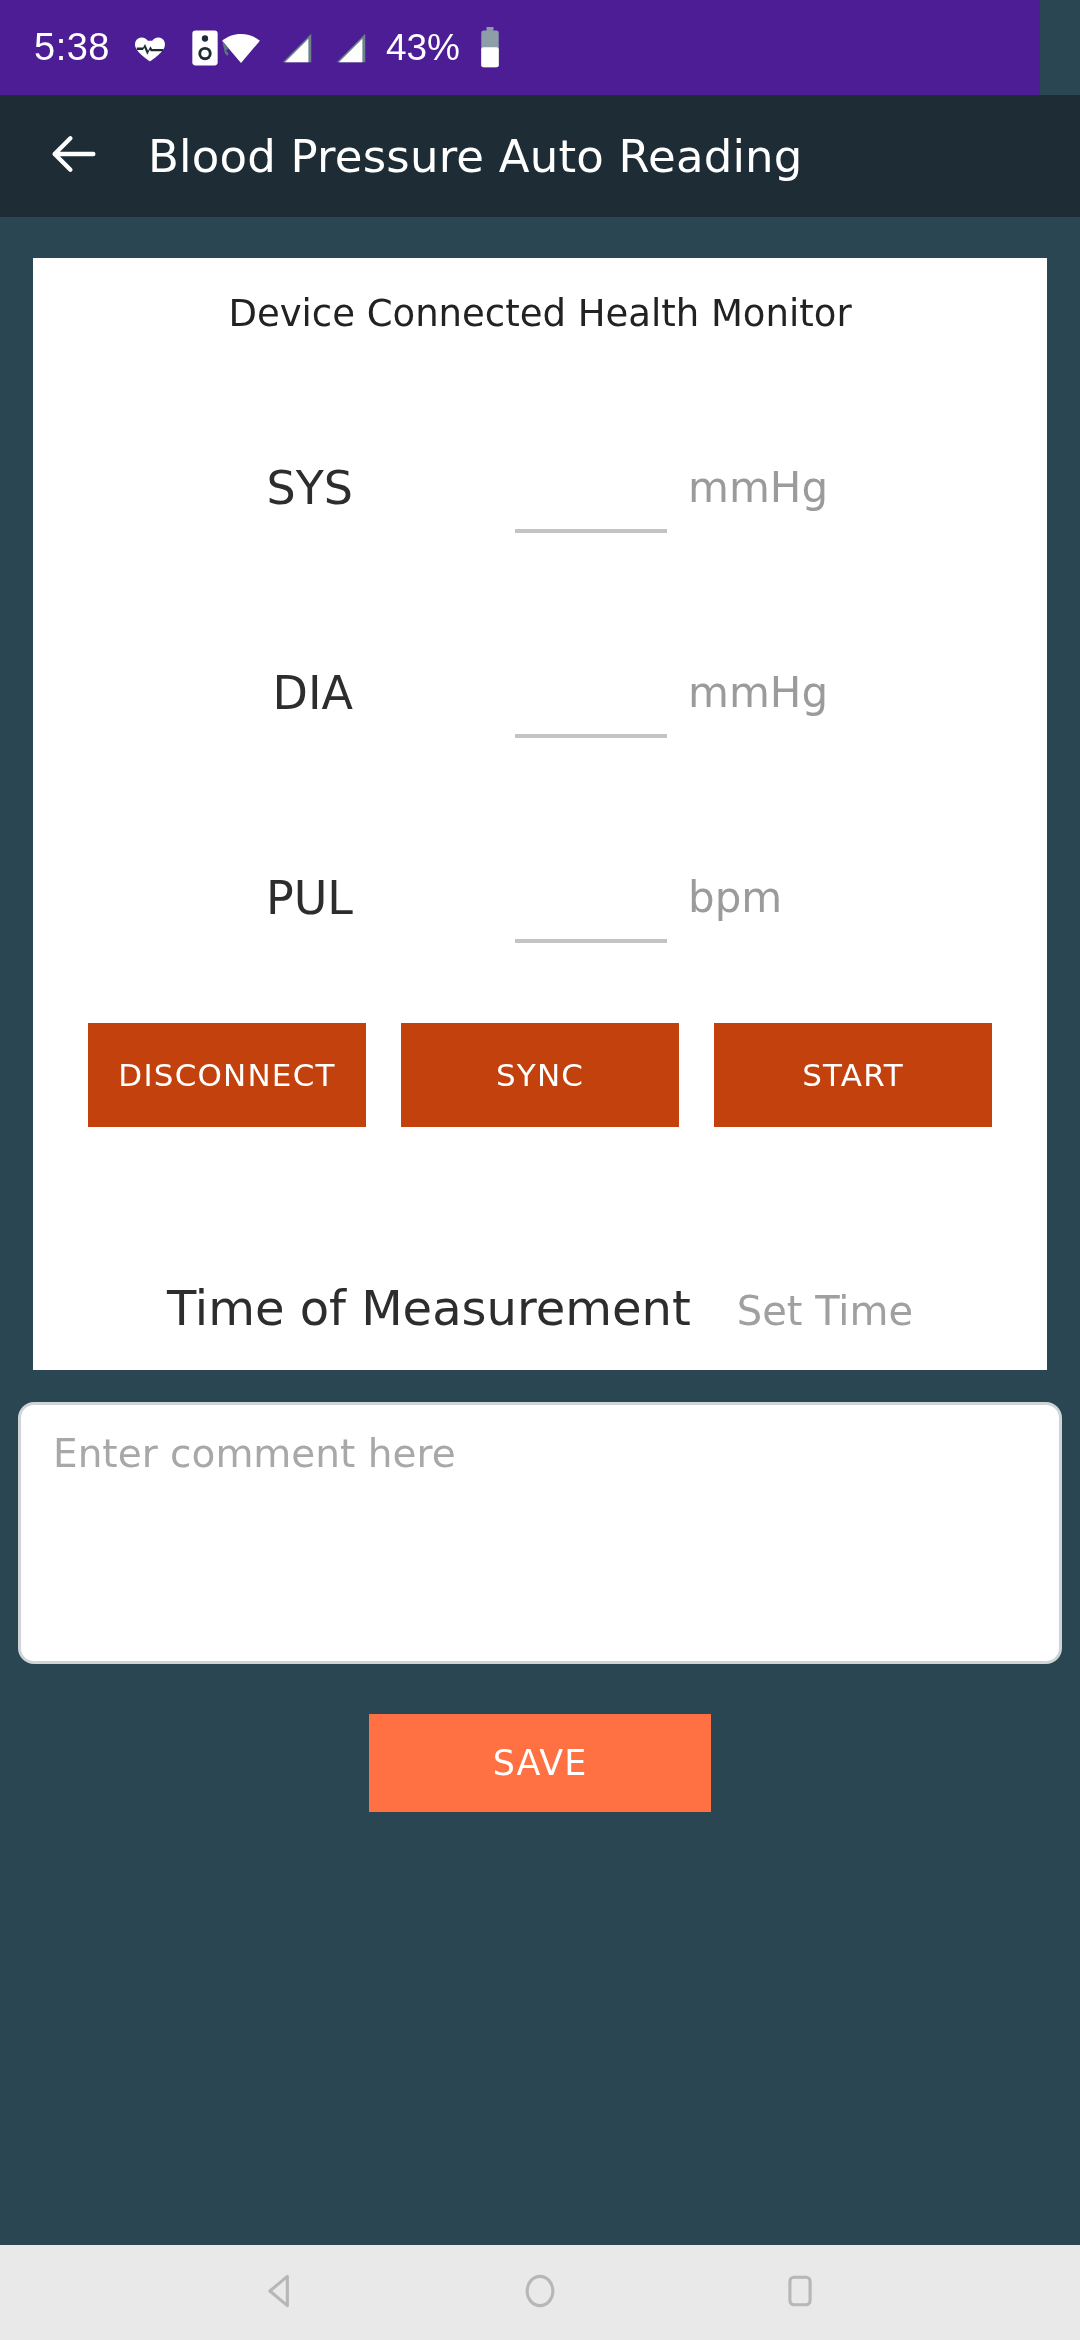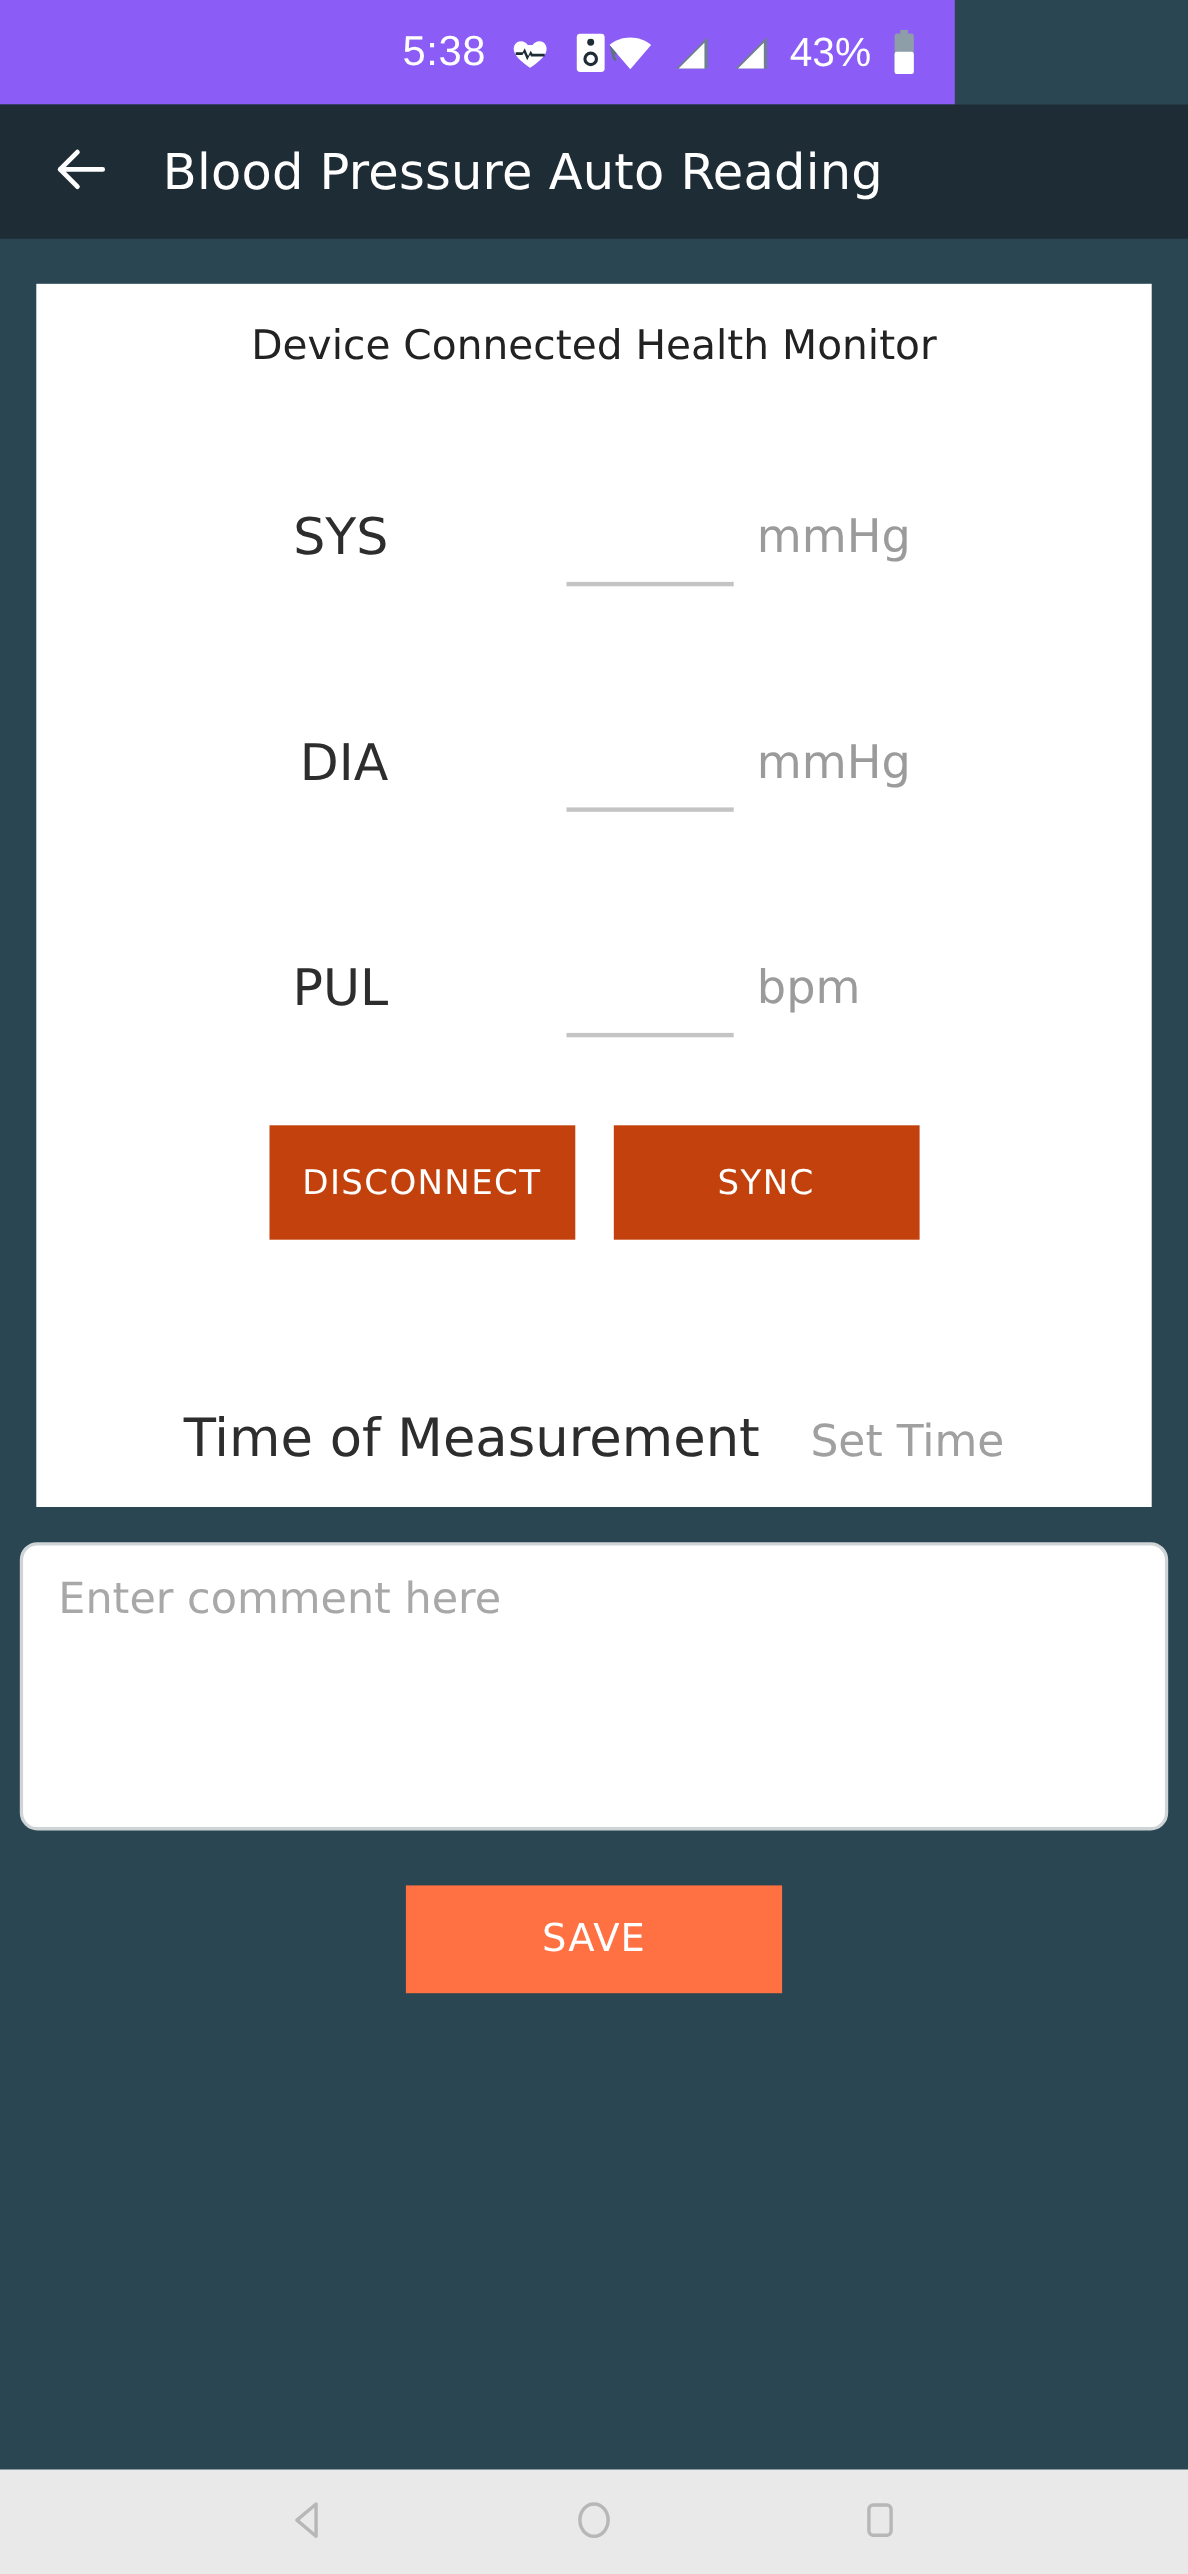--- a/index.html
+++ b/index.html
@@ -12,26 +12,26 @@
     background: #2a4652;
     font-family: "DejaVu Sans", sans-serif;
     overflow: hidden;
     position: relative;
   }
 
   
   .status-bar {
     position: absolute;
     top: 0; left: 0;
-    width: 868px;
+    width: 1040px;
     height: 95px;
-    background: #8b5cf6;
-    display: flex;
-    align-items: center;
-    justify-content: flex-end;
+    background: #4c1d95;
+    display: flex;
+    align-items: center;
+    justify-content: flex-start;
     padding: 0 34px;
     box-sizing: border-box;
   }
   .status-left {
     display: flex;
     align-items: center;
     gap: 22px;
   }
   .status-clock {
     color: #ffffff;
@@ -330,20 +330,21 @@
 
   <div class="measure-row m-pul">
     <div class="m-label">PUL</div>
     <input class="m-input" type="text" value="" style="">
     <div class="m-unit">bpm</div>
   </div>
 
   <div class="btn-row">
     <button class="teal-btn">DISCONNECT</button>
     <button class="teal-btn">SYNC</button>
+    <button class="teal-btn">START</button>
   </div>
 
   <div class="time-row">
     <span class="time-label">Time of Measurement</span>
     <span class="time-value">Set Time</span>
   </div>
 
 </div>
 
 <textarea class="comment-box" placeholder="Enter comment here" style=""></textarea>

